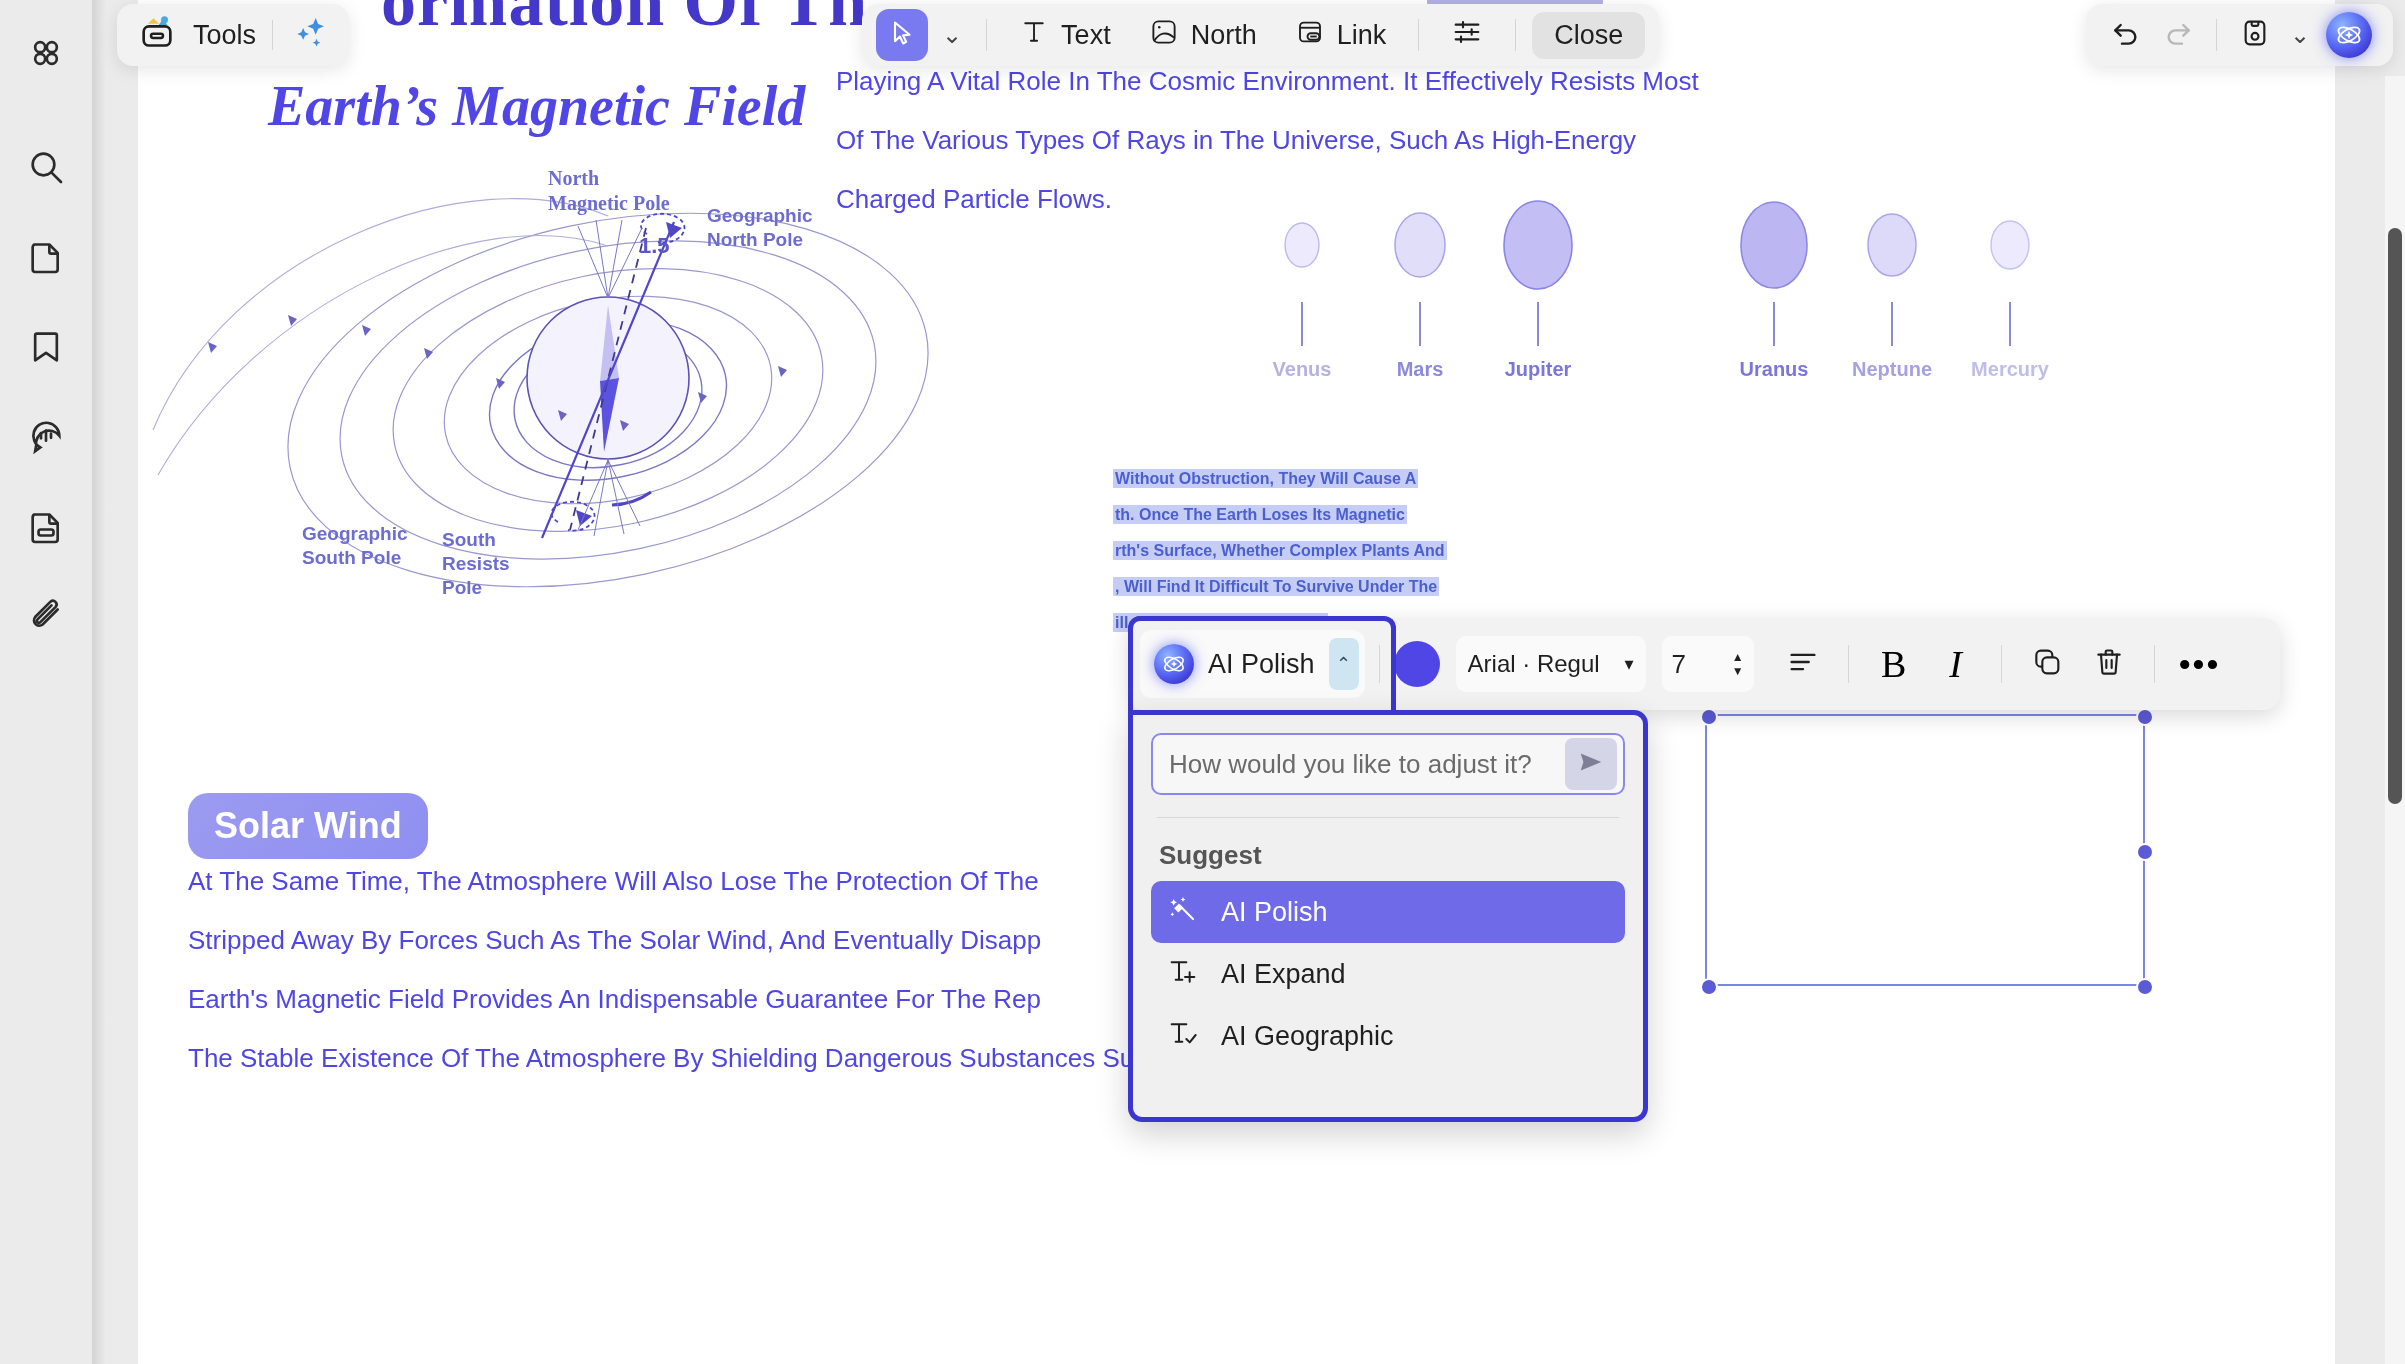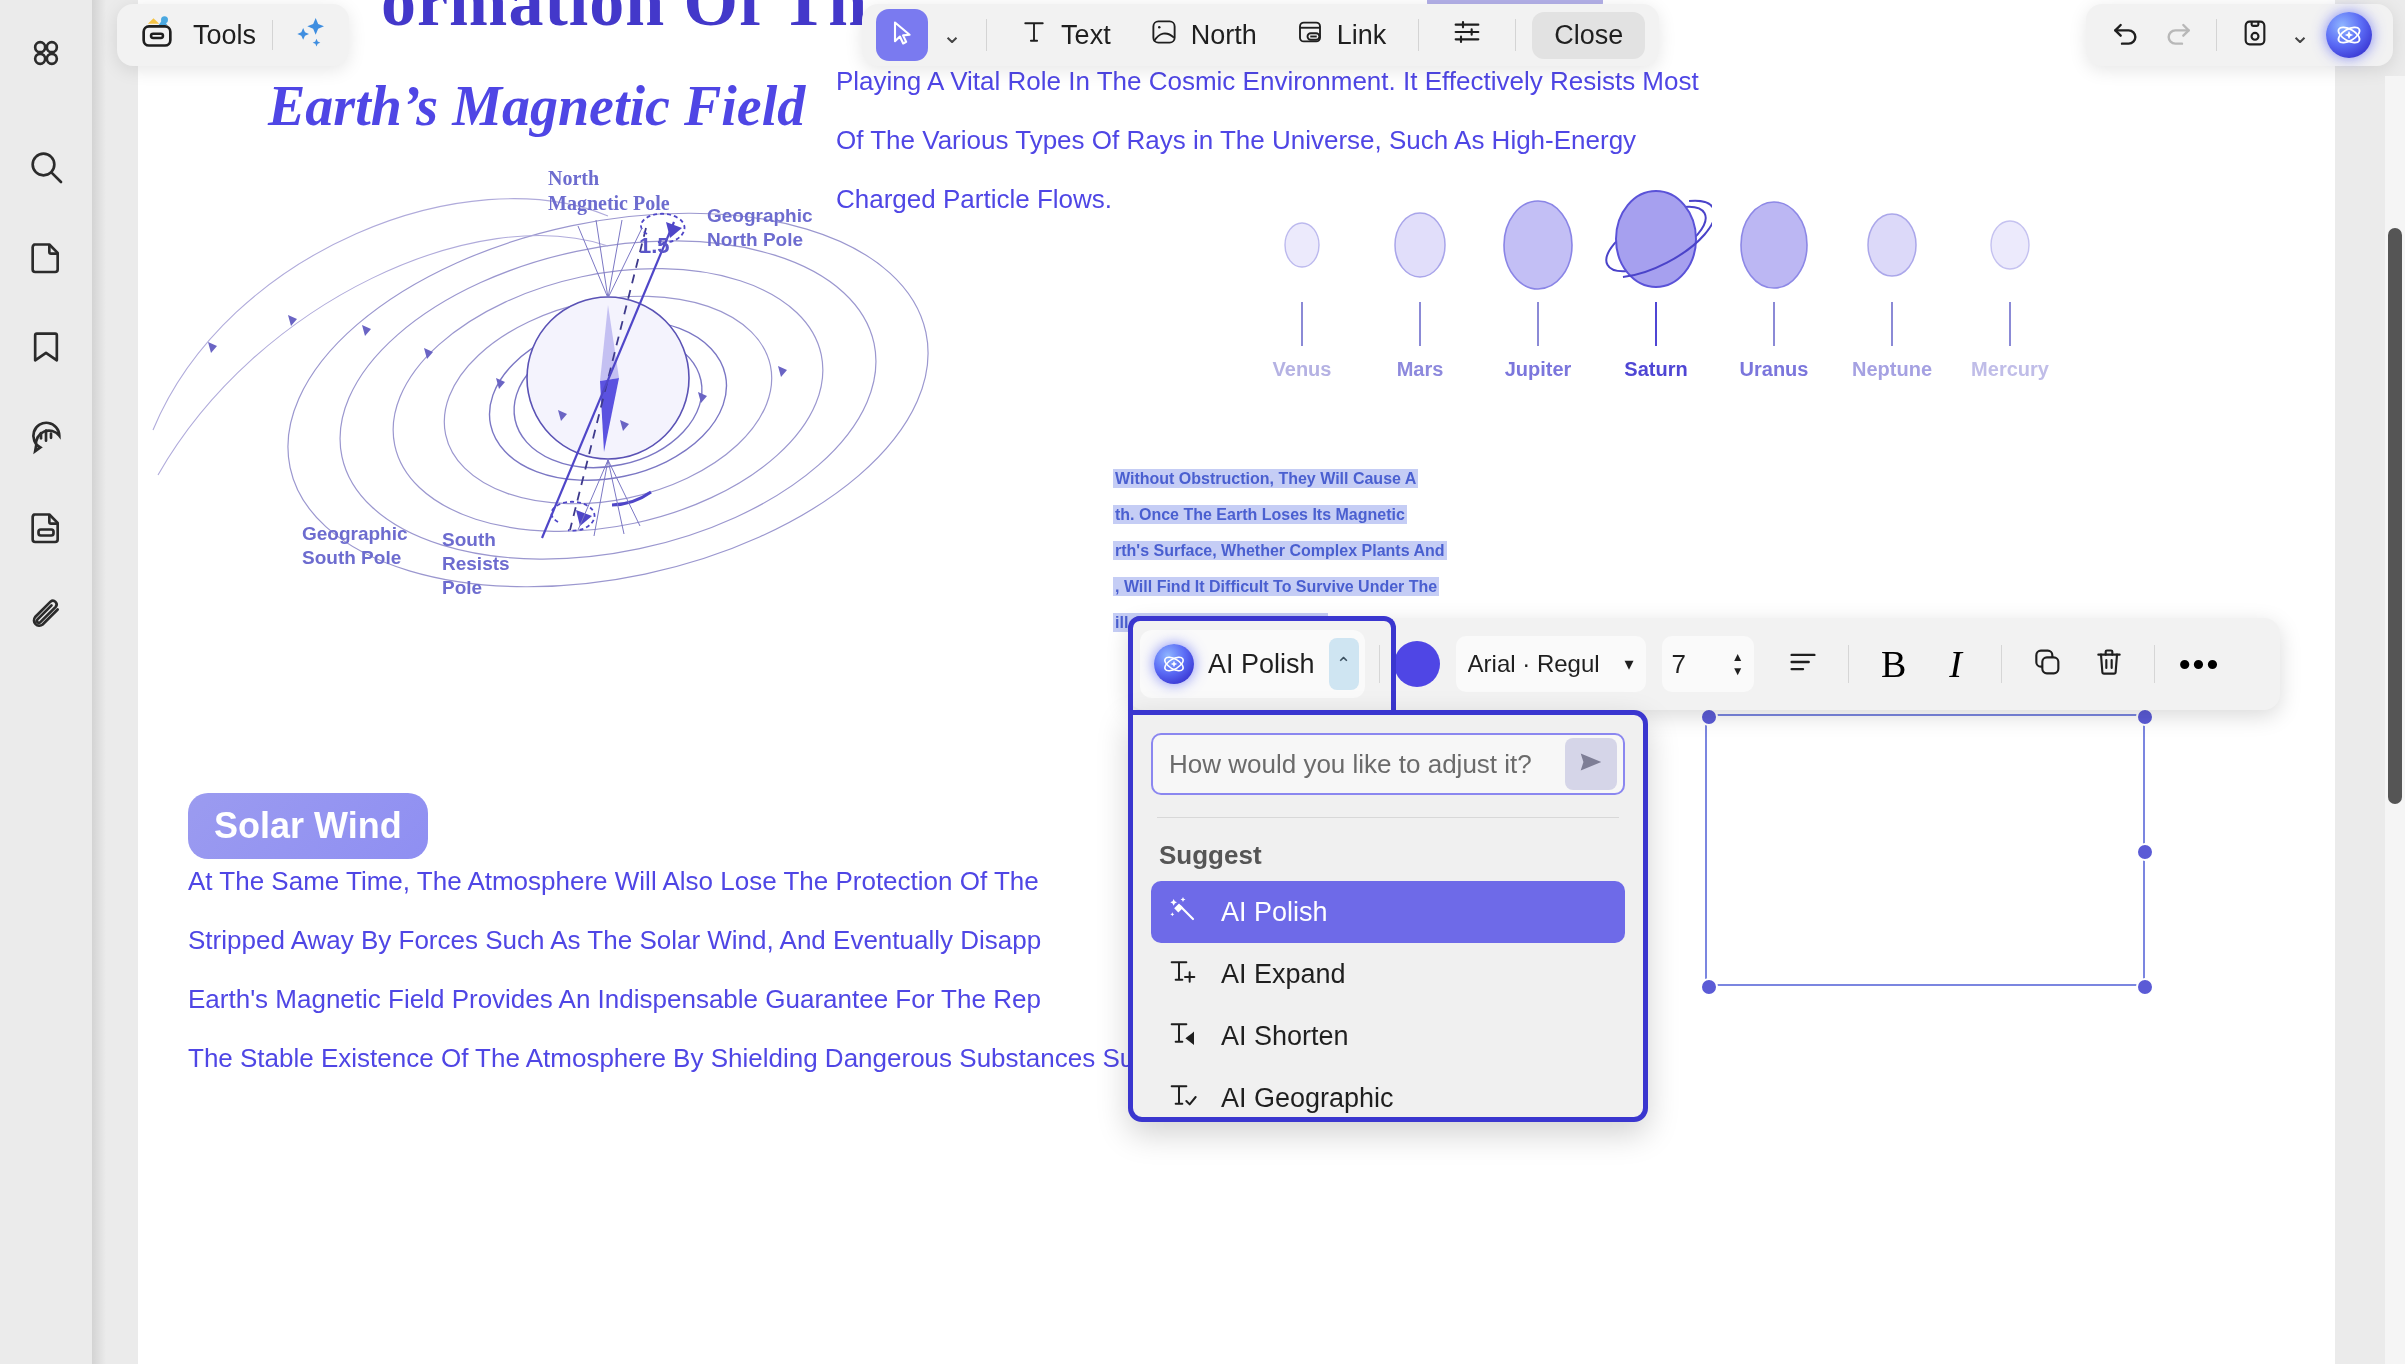--- a/index.html
+++ b/index.html
@@ -435,33 +435,20 @@
         <div class="planet-body" style="height:110px;">
           <span>
             <svg width="84" height="104" viewBox="0 0 84 104">
                 <ellipse cx="42" cy="52" rx="34" ry="44" fill="#c3bff5" stroke="#8a85e6" stroke-width="1.6"></ellipse>
               </svg>
           </span>
         </div>
         <div class="planet-tick" style="height:44px;"></div>
         <div class="planet-name" style="color:#7b76dc;">Jupiter</div>
       </div>
-      <div class="planet-col" style="left:354px;">
-        <div class="planet-body" style="height:110px;">
-          <span>
-            <svg width="112" height="116" viewBox="0 0 112 116">
-              <ellipse cx="56" cy="52" rx="55" ry="22" fill="none" stroke="#4a43c9" stroke-width="2" transform="rotate(-28 56 52)"></ellipse>
-              <ellipse cx="56" cy="52" rx="40" ry="48" fill="#a6a0ef" stroke="#5a52d8" stroke-width="2"></ellipse>
-              <path d="M9 70 A55 22 0 0 0 103 34" fill="none" stroke="#4a43c9" stroke-width="2" transform="rotate(-28 56 52)"></path>
-            </svg>
-          </span>
-        </div>
-        <div class="planet-tick" style="height:44px; background:#4f46d4;"></div>
-        <div class="planet-name" style="color:#4f46d4;">Saturn</div>
-      </div>
       <div class="planet-col" style="left:472px;">
         <div class="planet-body" style="height:110px;">
           <span>
             <svg width="82" height="102" viewBox="0 0 82 102">
                 <ellipse cx="41" cy="51" rx="33" ry="43" fill="#bcb7f3" stroke="#8d88e6" stroke-width="1.6"></ellipse>
               </svg>
           </span>
         </div>
         <div class="planet-tick" style="height:44px;"></div>
         <div class="planet-name" style="color:#7b76dc;">Uranus</div>
@@ -749,29 +736,20 @@
     <div class="ai-item">
       <span>
         <svg width="32" height="32" viewBox="0 0 24 24" fill="none" stroke="#1f1f1f" stroke-width="1.5" stroke-linecap="round">
           <path d="M3.5 5.5h11M9 5.5v13M6.5 18.5h5"></path>
             <path d="M17 13v7M13.5 16.5h7"></path>
         </svg>
       </span>
       <span>AI Expand</span>
     </div>
 
-    <div class="ai-item">
-      <span>
-        <svg width="32" height="32" viewBox="0 0 24 24" fill="none" stroke="#1f1f1f" stroke-width="1.5" stroke-linecap="round">
-          <path d="M3.5 5.5h11M9 5.5v13M6.5 18.5h5"></path>
-          <path d="M19.5 12.5 L15 16 L19.5 19.5 Z" fill="#1f1f1f"></path>
-        </svg>
-      </span>
-      <span>AI Shorten</span>
-    </div>
 
     <div class="ai-item">
       <span>
         <svg width="32" height="32" viewBox="0 0 24 24" fill="none" stroke="#1f1f1f" stroke-width="1.5" stroke-linecap="round" stroke-linejoin="round">
           <path d="M3.5 5.5h11M9 5.5v13M6.5 18.5h5"></path>
             <path d="M14.5 16.5 L17 19 L21.5 13.5"></path>
         </svg>
       </span>
       <span>AI Geographic</span>
     </div>

